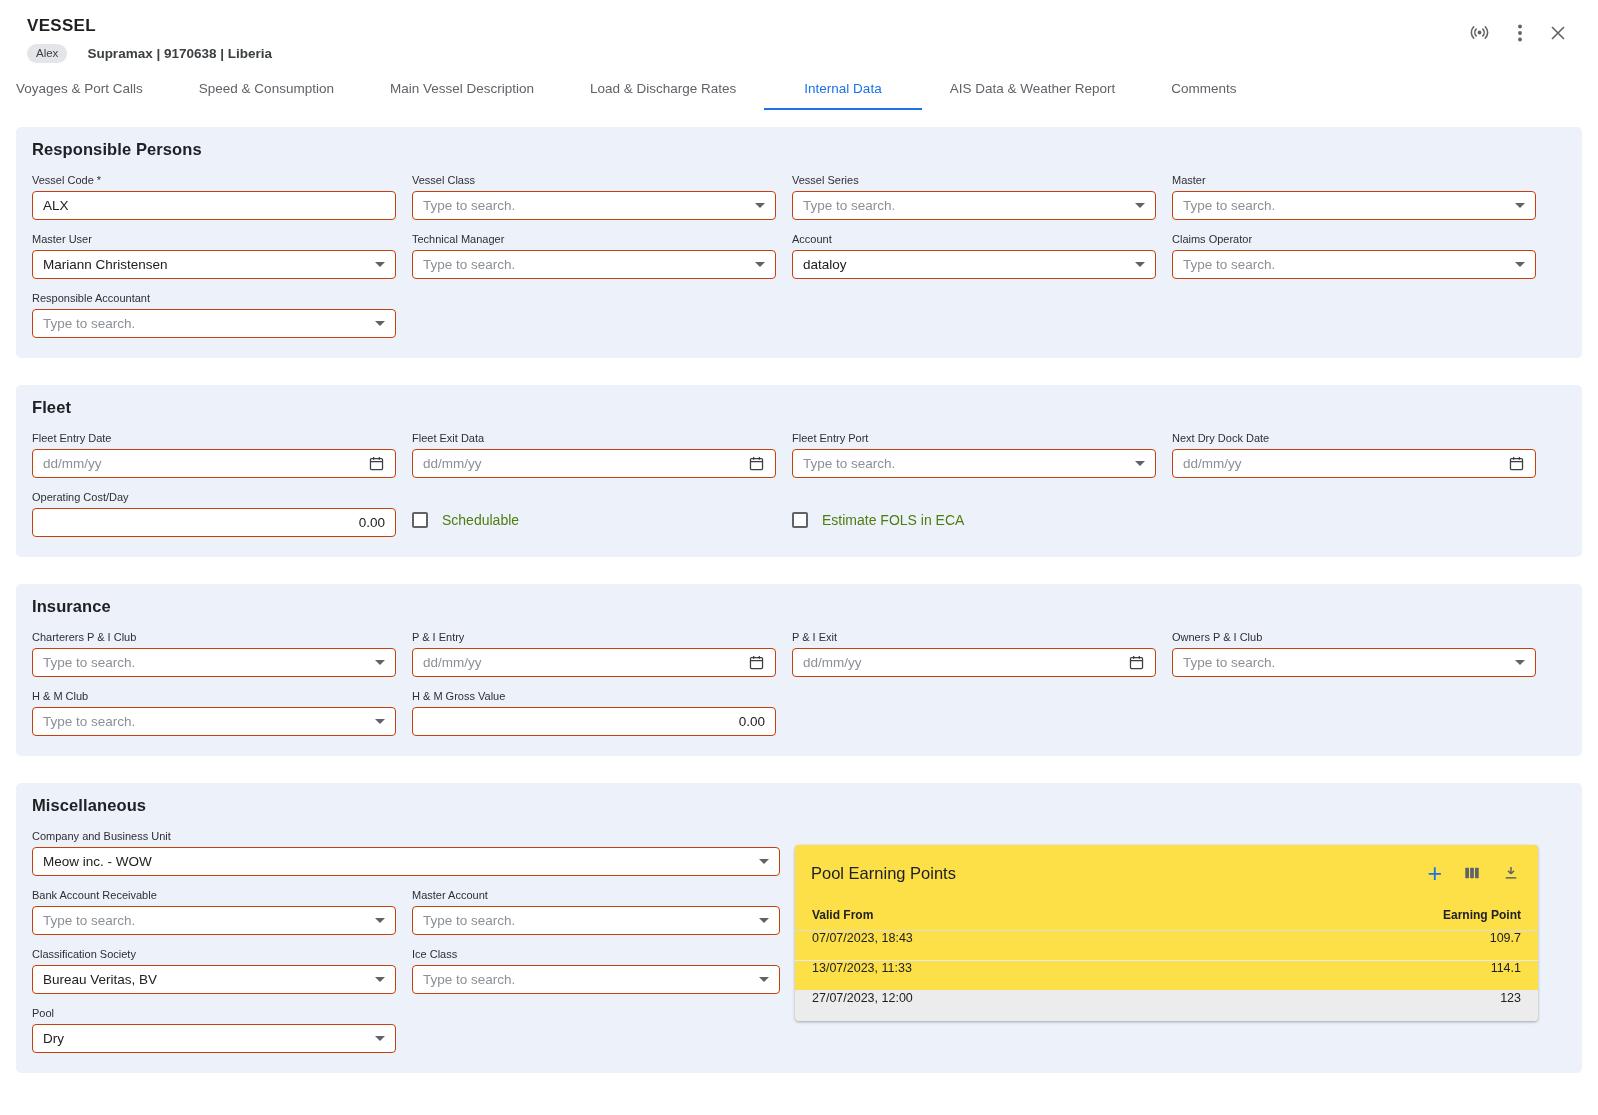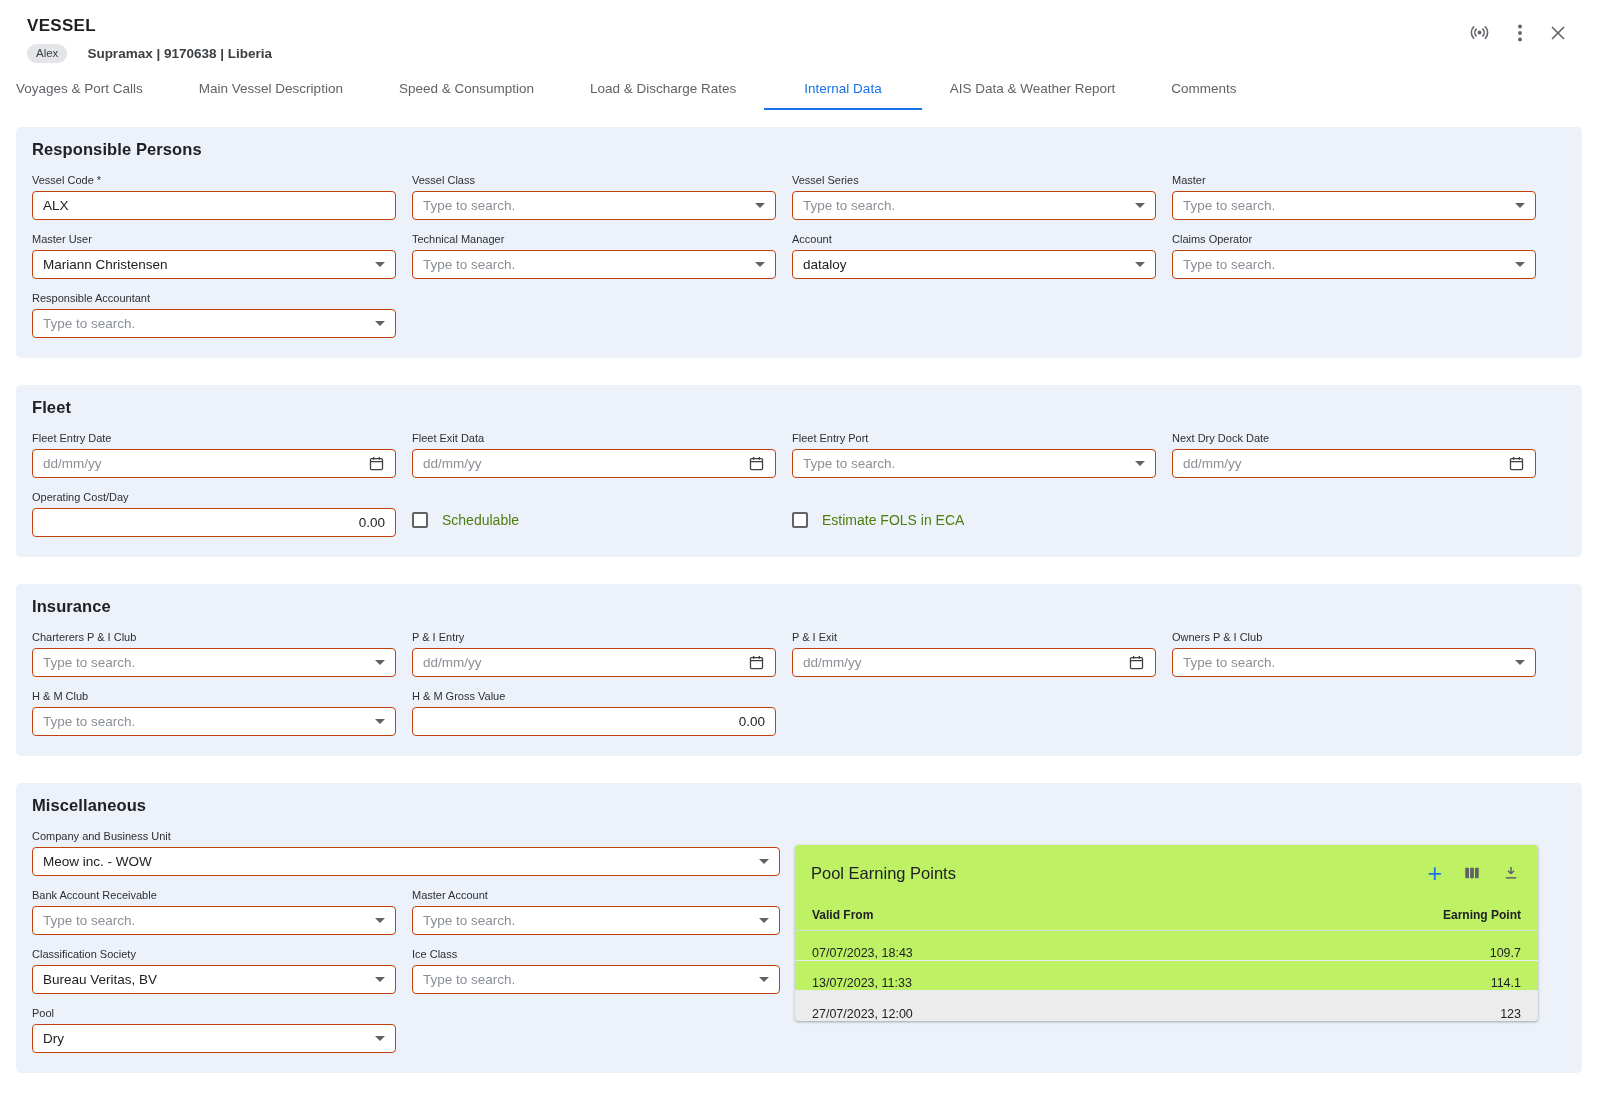--- a/index.html
+++ b/index.html
@@ -39,28 +39,28 @@
   
   .cb-cell { display:flex; align-items:center; gap:14px; margin-top:21px; align-self:start; }
   .cb-box { width:16px; height:16px; border:2px solid #5f6368; border-radius:2px; background:#fff; cursor:pointer; flex:none; }
   .cb-label { font-size:14px; color:#4d7c0f; }
   
   .misc-flex { display:flex; gap:15px; align-items:flex-start; }
   .misc-left { width:748px; display:flex; flex-direction:column; gap:13px; }
   .misc-row { display:grid; grid-template-columns:364px 368px; column-gap:16px; }
   .w364 { width:364px; }
   
-  .pep-card { width:743px; margin-top:15px; margin-right:28px; background:#bef264; border-radius:4px; box-shadow:0 1px 3px rgba(60,64,67,.3), 0 1px 2px rgba(60,64,67,.15); overflow:hidden; }
+  .pep-card { width:743px; margin-top:15px; margin-right:28px; background:#fde047; border-radius:4px; box-shadow:0 1px 3px rgba(60,64,67,.3), 0 1px 2px rgba(60,64,67,.15); overflow:hidden; }
   .pep-head { display:flex; align-items:center; padding:16px 16px 14px; }
   .pep-head h3 { font-size:16.5px; font-weight:400; color:#202124; }
   .pep-actions { margin-left:auto; display:flex; align-items:center; gap:17px; }
   .icon-btn { background:none; border:none; cursor:pointer; display:flex; align-items:center; padding:2px; }
   .plus-glyph { color:#1a73e8; font-size:25px; line-height:20px; font-weight:400; }
   .pep-th { display:flex; justify-content:space-between; align-items:center; height:32px; padding:0 17px; font-size:12px; font-weight:700; border-bottom:1px solid #dadce0;gap:20px; }
-  .pep-tr { display:flex; justify-content:space-between; align-items:flex-end; height:30px; padding:0 17px; font-size:12.5px; border-bottom:1px solid #e8eaed; cursor:pointer; }
+  .pep-tr { display:flex; justify-content:space-between; align-items:flex-start; height:30px; padding:0 17px; font-size:12.5px; border-bottom:1px solid #e8eaed; cursor:pointer; }
   .pep-tr:last-child { border-bottom:none; }
   .pep-tr.selected { background:#ececec; }
   .right { text-align:right; }
 </style>
 </head>
 <body>
 
 <div class="header-inner">
   <div class="page-title">VESSEL</div>
   <div class="sub-row">
@@ -87,22 +87,22 @@
     <button class="hicon">
       <svg width="16" height="16" viewBox="0 0 16 16" stroke="#5f6368" stroke-width="1.6">
           <path d="M2 2l12 12M14 2L2 14"></path>
         </svg>
     </button>
   </div>
 </div>
 
 <nav class="tabs">
   <div class="tab">Voyages &amp; Port Calls</div>
+  <div class="tab">Speed &amp; Consumption</div>
   <div class="tab">Main Vessel Description</div>
-  <div class="tab">Speed &amp; Consumption</div>
   <div class="tab">Load &amp; Discharge Rates</div>
   <div class="tab active">Internal Data</div>
   <div class="tab">AIS Data &amp; Weather Report</div>
   <div class="tab">Comments</div>
 </nav>
 
 <main>
 
   <section class="card">
     <h2>Responsible Persons</h2>

